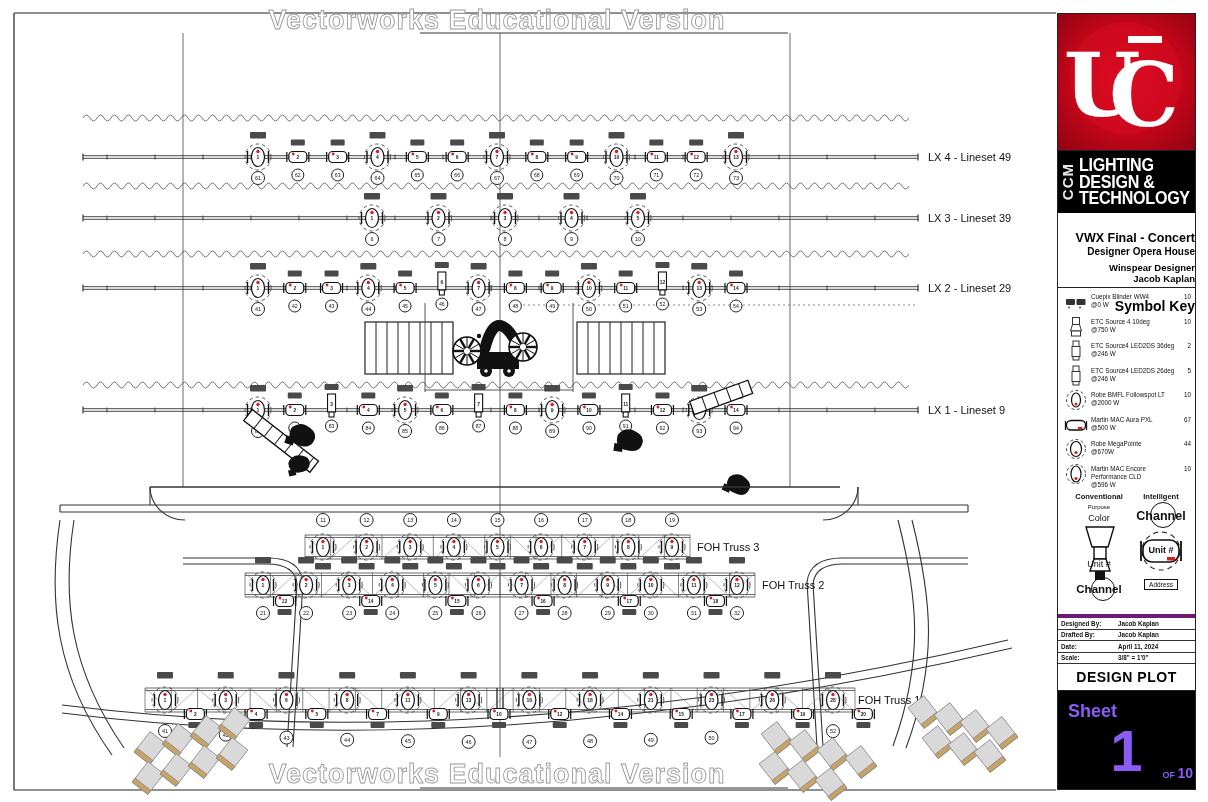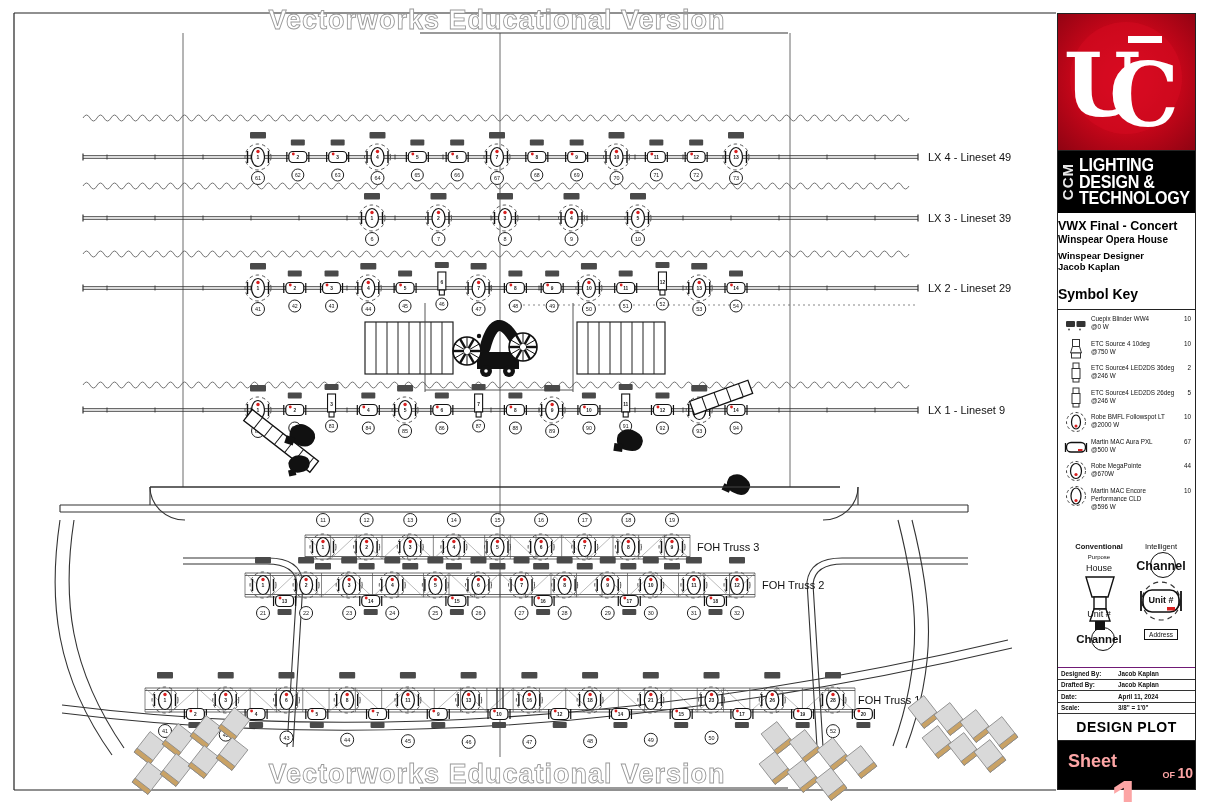--- a/index.html
+++ b/index.html
@@ -7,39 +7,39 @@
   .sheet{position:relative;width:1208px;height:802px;background:#fff;font-family:"Liberation Sans",sans-serif;}
   #plot-svg{position:absolute;left:0;top:0;}
   
   .titleblock{position:absolute;left:1057px;top:13px;width:139px;height:777px;border:1px solid #222;background:#fff;display:flex;flex-direction:column;}
   .tb-logo{height:137px;position:relative;flex:none;background:radial-gradient(circle at 50% 48%, #e00d24 0%, #c40619 55%, #8e0312 100%);border-bottom:1px solid #222;}
   .tb-logo svg{position:absolute;left:0;top:0;}
   .tb-band{height:62px;flex:none;background:#000;color:#fff;display:flex;align-items:center;overflow:hidden;}
   .tb-band .ccm{writing-mode:vertical-rl;transform:rotate(180deg);font-size:15px;font-weight:bold;letter-spacing:1px;padding:2px 1px 2px 3px;color:#e8e8e8;}
   .tb-band .dept{display:flex;flex-direction:column;justify-content:center;transform:scaleX(0.92);transform-origin:left center;}
   .tb-band .dept span{font-size:17.5px;font-weight:bold;line-height:0.95;white-space:nowrap;letter-spacing:-0.3px;}
-  .tb-project{flex:none;height:97px;padding-top:6px;text-align:left;border-bottom:1px solid #222;}
+  .tb-project{flex:none;height:75px;padding-top:18px;text-align:right;border-bottom:1px solid #222;}
   .tb-title{font-size:12.5px;font-weight:bold;}
   .tb-venue{font-size:10px;font-weight:bold;margin-top:1px;}
   .tb-role{font-size:9.5px;font-weight:bold;margin-top:6px;line-height:1.15;}
   .tb-symkey{font-size:14px;font-weight:bold;margin-top:13px;}
   .tb-symbols{flex:none;height:199px;padding:2px 4px 0 6px;}
   .sym-row{display:flex;align-items:flex-start;height:24.5px;}
   .sym-icon{width:27px;flex:none;padding-top:1px;}
   .sym-text{flex:1;font-size:6.3px;line-height:1.3;padding-top:3px;color:#111;}
   .sym-qty{width:12px;flex:none;font-size:6.3px;text-align:right;padding-top:3px;color:#111;}
-  .tb-legend{flex:none;height:131px;border-bottom:1px solid #701a75;position:relative;font-size:7px;margin-top:28px;}
+  .tb-legend{flex:none;height:131px;border-bottom:4px solid #701a75;position:relative;font-size:7px;}
   .lg{position:absolute;color:#111;}
   .lg-circ{position:absolute;border:1.2px solid #111;border-radius:50%;}
   .tb-info{flex:none;}
   .info-row{display:flex;height:11.5px;border-bottom:1px solid #333;align-items:center;}
   .info-label{width:60px;font-size:6.3px;font-weight:bold;padding-left:3px;color:#111;}
   .info-value{flex:1;font-size:6.3px;font-weight:bold;color:#111;}
   .tb-plot-title{flex:none;height:27px;display:flex;align-items:center;justify-content:center;font-size:14px;font-weight:bold;letter-spacing:0.5px;border-bottom:1px solid #222;}
-  .tb-sheet{flex:1;background:#000;color:#fca5a5;position:relative;}
+  .tb-sheet{flex:1;background:#000;color:#8b5cf6;position:relative;}
   .sheet-word{position:absolute;left:10px;top:10px;font-size:18px;font-weight:bold;}
   .sheet-num{position:absolute;left:0;right:0;top:26px;text-align:center;font-size:58px;font-weight:bold;}
   .sheet-of{position:absolute;right:2px;bottom:8px;font-size:9px;font-weight:bold;}
   .sheet-of b{font-size:14px;}
 </style>
 </head>
 <body>
 
 <div class="sheet">
 
@@ -1206,21 +1206,21 @@
       <span class="ccm">CCM</span>
       <span class="dept">
         <span>LIGHTING</span>
         <span>DESIGN &amp;</span>
         <span>TECHNOLOGY</span>
       </span>
     </div>
 
     <div class="tb-project">
       <div class="tb-title">VWX Final - Concert</div>
-      <div class="tb-venue">Winspear Opera House</div>
+      <div class="tb-venue">Designer Opera House</div>
       <div class="tb-role">
         <div>Winspear Designer</div>
         <div>Jacob Kaplan</div>
       </div>
       <div class="tb-symkey">Symbol Key</div>
     </div>
 
     <div class="tb-symbols" id="symbol-list">
         <div class="sym-row">
           <span class="sym-icon"><svg width="24" height="22" viewBox="0 0 24 22">
@@ -1293,32 +1293,32 @@
               <circle cx="12" cy="15.5" r="1.6" fill="#d81f1f"></circle>
             </svg></span>
           <span class="sym-text">Martin MAC Encore Performance CLD<br>@596 W</span>
           <span class="sym-qty">10</span>
         </div>
       </div>
 
     <div class="tb-legend">
       <div class="lg" style="left:10px;top:5px;width:62px;text-align:center;font-weight:bold;font-size:7.5px;">Conventional</div>
       <div class="lg" style="left:10px;top:17px;width:62px;text-align:center;font-size:6px;">Purpose</div>
-      <div class="lg" style="left:10px;top:26px;width:62px;text-align:center;font-size:9px;">House</div>
+      <div class="lg" style="left:10px;top:26px;width:62px;text-align:center;font-size:9px;">Color</div>
       <svg class="lg" style="left:22px;top:38px;" width="40" height="56" viewBox="0 0 40 56">
         <path d="M6 2 H34 L28 22 H12 Z" fill="#fff" stroke="#111" stroke-width="1.4"></path>
         <rect x="14" y="22" width="12" height="12" fill="#fff" stroke="#111" stroke-width="1.4"></rect>
         <path d="M14 34 L10 46 H30 L26 34 Z" fill="#fff" stroke="#111" stroke-width="1.4"></path>
         <rect x="15" y="46" width="10" height="9" fill="#111"></rect>
       </svg>
       <div class="lg" style="left:10px;top:72px;width:62px;text-align:center;font-size:9px;">Unit #</div>
       <div class="lg" style="left:10px;top:96px;width:62px;text-align:center;font-size:11.5px;font-weight:bold;">Channel</div>
       <div class="lg-circ" style="left:33px;top:90px;width:24px;height:24px;"></div>
 
-      <div class="lg" style="left:72px;top:5px;width:62px;text-align:center;font-weight:normal;font-size:7.5px;">Intelligent</div>
+      <div class="lg" style="left:72px;top:5px;width:62px;text-align:center;font-weight:bold;font-size:7.5px;">Intelligent</div>
       <div class="lg" style="left:68px;top:22px;width:70px;text-align:center;font-size:12.5px;font-weight:bold;">Channel</div>
       <div class="lg-circ" style="left:92px;top:15px;width:26px;height:26px;"></div>
       <svg class="lg" style="left:76px;top:42px;" width="54" height="46" viewBox="0 0 54 46">
         <circle cx="27" cy="22" r="19" fill="none" stroke="#333" stroke-width="1.2" stroke-dasharray="5,4"></circle>
         <rect x="9" y="11" width="36" height="22" rx="9" fill="#fff" stroke="#111" stroke-width="1.6"></rect>
         <path d="M7 12 v20 M47 12 v20" stroke="#111" stroke-width="1.8" fill="none"></path>
         <rect x="33" y="28" width="8" height="3.5" fill="#d81f1f"></rect>
       </svg>
       <div class="lg" style="left:72px;top:58px;width:62px;text-align:center;font-size:9px;font-weight:bold;">Unit #</div>
       <div class="lg" style="left:86px;top:92px;width:34px;text-align:center;font-size:6.5px;border:1px solid #111;padding:1px 0;">Address</div>

